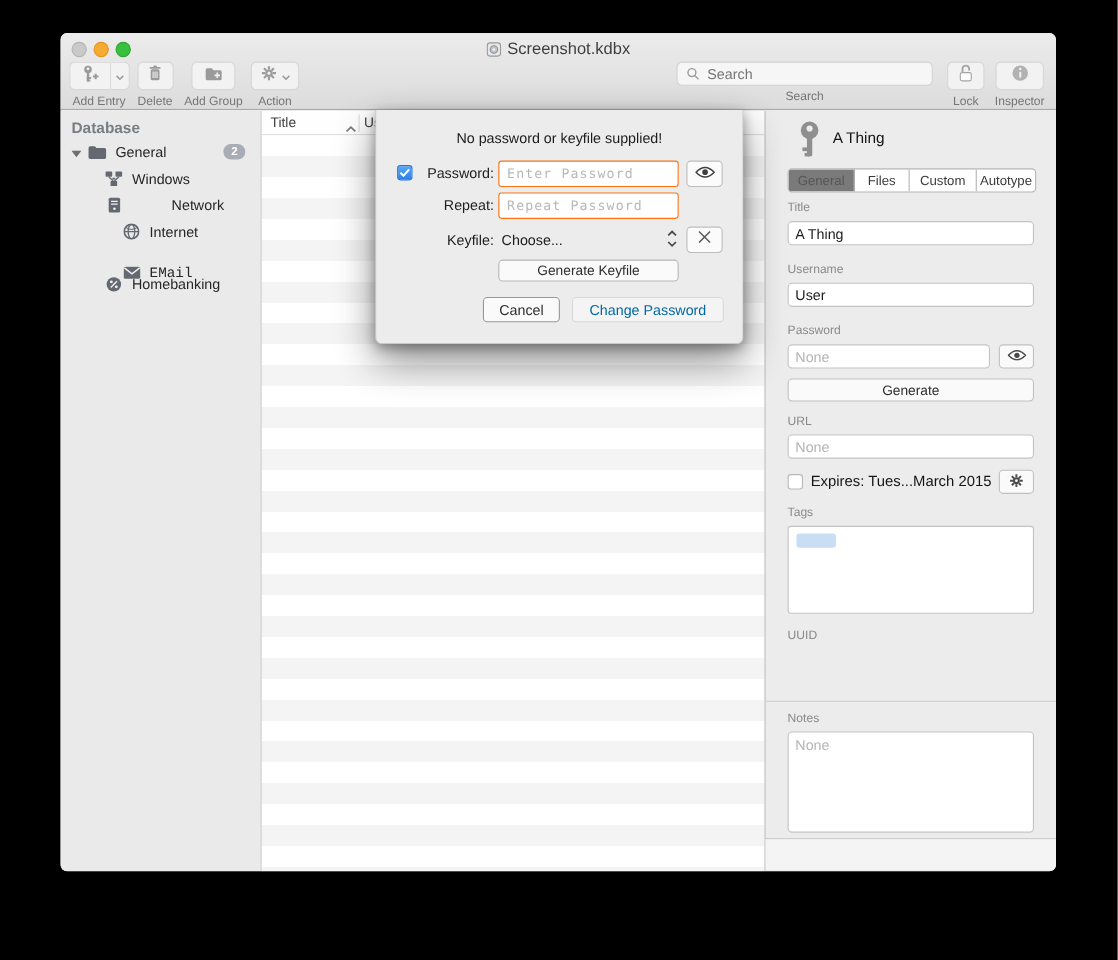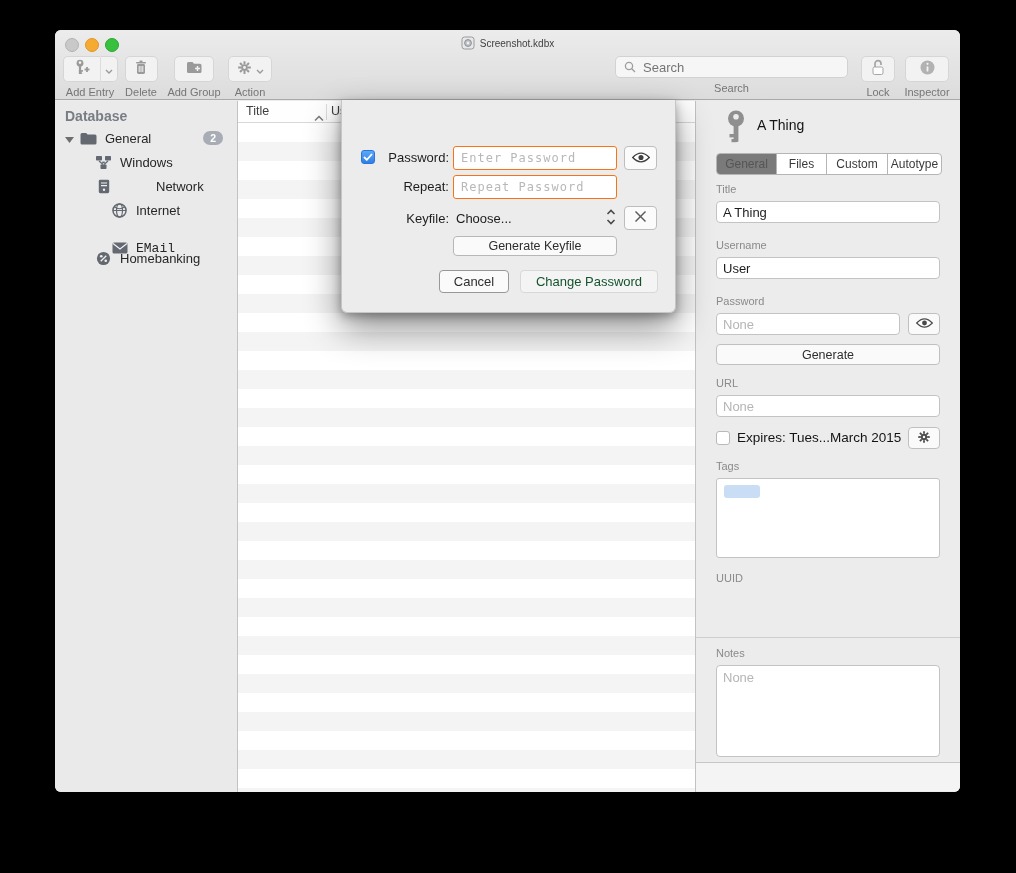--- a/index.html
+++ b/index.html
@@ -5,21 +5,21 @@
   html,body{margin:0;padding:0;}
   body{width:1016px;height:873px;background:#000;position:relative;overflow:hidden;
        font-family:"Liberation Sans",sans-serif;-webkit-font-smoothing:antialiased;}
   .abs{position:absolute;}
   #window{left:55px;top:30px;width:905px;height:762px;background:#ececec;border-radius:6px;overflow:hidden;
           box-shadow:0 20px 50px rgba(0,0,0,.6);}
   
   #header{left:0;top:0;width:100%;height:70px;background:linear-gradient(#ececec,#dcdcdc);
           border-bottom:1px solid #a9a9a9;box-sizing:border-box;}
   .light{width:12px;height:12px;border-radius:50%;top:8px;}
-  #win-title{left:0;top:6px;width:100%;text-align:center;font-size:10px;color:#3f3f3f;}
+  #win-title{left:0;top:6px;width:100%;text-align:center;font-size:15px;color:#3f3f3f;}
   #win-title .doc{display:inline-block;vertical-align:-3px;margin-right:5px;}
   .tb-item{top:26px;display:flex;flex-direction:column;align-items:center;}
   .tb-btn{height:26px;background:#f2f2f2;border:1px solid #d6d6d6;border-radius:5px;
           display:flex;align-items:center;justify-content:center;box-sizing:border-box;}
   .tb-lbl{margin-top:4px;font-size:11px;color:#757575;white-space:nowrap;}
   .split-sep{width:1px;height:24px;background:#dcdcdc;}
   .searchfield{width:233px;height:22px;background:#f6f6f6;border:1px solid #d2d2d2;border-radius:5px;
           box-sizing:border-box;display:flex;align-items:center;padding:0 8px;color:#9d9d9d;}
   .searchfield input{border:none;background:transparent;outline:none;font-size:13px;color:#9d9d9d;
           width:100%;font-family:"Liberation Sans",sans-serif;}
@@ -388,20 +388,21 @@
     <div class="abs" style="left:0;top:536px;width:100%;height:1px;background:#cfcfcf;"></div>
 
     <div class="ins-lbl abs" style="left:20px;top:546px;">Notes</div>
     <textarea class="field abs" style="left: 20px; top: 564px; width: 224px; height: 92px; resize: none; padding: 4px 6px;" placeholder="None"></textarea>
 
     <div class="abs" style="left:0;top:661px;width:100%;height:1px;background:#c6c6c6;"></div>
     <div class="abs" style="left:0;top:662px;width:100%;height:28px;background:#f4f4f4;"></div>
   </div>
 
   <div id="dialog" class="abs">
+    <div class="abs" style="left:0;top:18px;width:100%;text-align:center;font-size:13px;color:#1b1b1b;">No password or keyfile supplied!</div>
 
     <div class="checkbox cb-on abs" style="left:19px;top:50px;">
       <svg width="10" height="8" viewBox="0 0 10 8">
           <polyline points="1,4 3.8,6.8 9,1" fill="none" stroke="#fff" stroke-width="1.8"></polyline>
         </svg>
     </div>
     <div class="rlabel" style="left:19px;top:50px;">Password:</div>
     <div class="dlg-field" style="top:46px;">
       <input type="text" placeholder="Enter Password" style="">
     </div>
@@ -438,18 +439,18 @@
       </span>
     </div>
 
     <div class="btn abs" style="left:111px;top:136px;width:164px;height:20px;border-color:#b7b7b7;">
         <span>Generate Keyfile</span>
       </div>
 
     <div class="btn abs" style="left:97px;top:170px;width:70px;height:23px;border-color:#989898;font-size:13px;">
         <span>Cancel</span>
       </div>
-    <div class="btn abs" style="left:178px;top:170px;width:138px;height:23px;border-color:#d8d8d8;background:#f4f4f4;color:#14532d;font-size:13px;">
+    <div class="btn abs" style="left:178px;top:170px;width:138px;height:23px;border-color:#d8d8d8;background:#f4f4f4;color:#0369a1;font-size:13px;">
         <span>Change Password</span>
       </div>
   </div>
 
 </div>
 
 </body></html>

